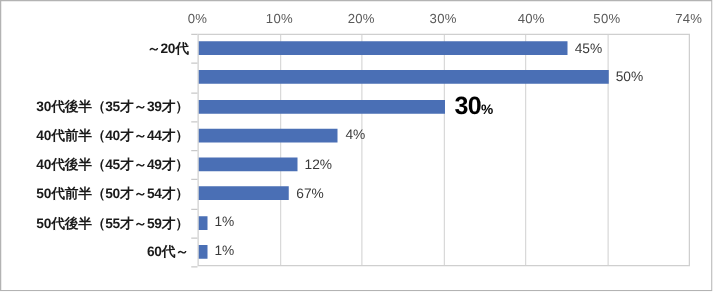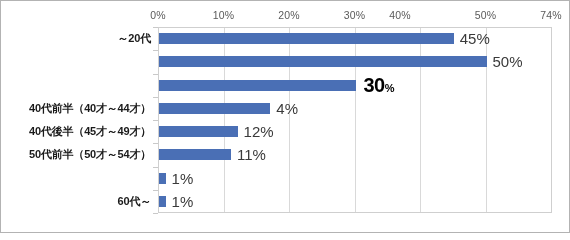--- a/index.html
+++ b/index.html
@@ -89,21 +89,21 @@
 
   .bar {
     position: absolute;
     left: 158px;
     height: 11px;
     background: #4a6fb5;
   }
 
   .bar-value {
     position: absolute;
-    font-size: 15px;
+    font-size: 11px;
     color: #3a3a3a;
     white-space: nowrap;
   }
   .bar-value.emphasis {
     font-size: 20px;
     font-weight: bold;
     color: #000000;
     letter-spacing: -0.5px;
   }
   .bar-value .pct-small {
@@ -130,21 +130,21 @@
 </head>
 <body>
 
 <div id="chart-figure">
 
   <div class="x-axis-labels">
       <div class="x-tick-label" style="left: 157px; color: rgb(90, 90, 90);">0%</div>
       <div class="x-tick-label" style="left: 222.5px; color: rgb(90, 90, 90);">10%</div>
       <div class="x-tick-label" style="left: 288px; color: rgb(90, 90, 90);">20%</div>
       <div class="x-tick-label" style="left: 353.5px; color: rgb(90, 90, 90);">30%</div>
-      <div class="x-tick-label" style="left: 399px; color: rgb(90, 90, 90);">40%</div>
+      <div class="x-tick-label" style="left: 424px; color: rgb(90, 90, 90);">40%</div>
       <div class="x-tick-label" style="left: 484.5px; color: rgb(90, 90, 90);">50%</div>
       <div class="x-tick-label" style="left: 550px; color: rgb(90, 90, 90);">74%</div>
     </div>
 
   <div class="plot-area" style="border-color: rgb(207, 207, 207);">
       <div class="gridline" style="left: 64.5px; background: rgb(217, 217, 217);"></div>
       <div class="gridline" style="left: 130px; background: rgb(217, 217, 217);"></div>
       <div class="gridline" style="left: 195.5px; background: rgb(217, 217, 217);"></div>
       <div class="gridline" style="left: 261px; background: rgb(217, 217, 217);"></div>
       <div class="gridline" style="left: 326.5px; background: rgb(217, 217, 217);"></div>
@@ -166,39 +166,41 @@
       <div class="row" style="top: 0px; height: 23.25px;">
         <div class="cat-label">～20代</div>
         <div class="bar" style="left: 158px; width: 294.75px; background: rgb(74, 111, 181);"></div>
         <div class="bar-value" style="left: 458.75px; color: rgb(58, 58, 58);">45%</div>
       </div>
       <div class="row" style="top: 23.25px; height: 23.25px;">
         <div class="bar" style="left: 158px; width: 327.5px; background: rgb(74, 111, 181);"></div>
         <div class="bar-value" style="left: 491.5px; color: rgb(58, 58, 58);">50%</div>
       </div>
       <div class="row" style="top: 46.5px; height: 23.25px;">
+        <div class="cat-label">30代後半（35才～39才）</div>
         <div class="bar" style="left: 158px; width: 196.5px; background: rgb(74, 111, 181);"></div>
         <div class="bar-value emphasis" style="left: 362.5px; color: rgb(0, 0, 0);"><span>30</span><span class="pct-small">%</span></div>
       </div>
       <div class="row" style="top: 69.75px; height: 23.25px;">
         <div class="cat-label">40代前半（40才～44才）</div>
         <div class="bar" style="left: 158px; width: 111.35px; background: rgb(74, 111, 181);"></div>
         <div class="bar-value" style="left: 275.35px; color: rgb(58, 58, 58);">4%</div>
       </div>
       <div class="row" style="top: 93px; height: 23.25px;">
         <div class="cat-label">40代後半（45才～49才）</div>
         <div class="bar" style="left: 158px; width: 78.6px; background: rgb(74, 111, 181);"></div>
         <div class="bar-value" style="left: 242.6px; color: rgb(58, 58, 58);">12%</div>
       </div>
       <div class="row" style="top: 116.25px; height: 23.25px;">
         <div class="cat-label">50代前半（50才～54才）</div>
         <div class="bar" style="left: 158px; width: 72.05px; background: rgb(74, 111, 181);"></div>
-        <div class="bar-value" style="left: 236.05px; color: rgb(58, 58, 58);">11%</div>
+        <div class="bar-value" style="left: 236.05px; color: rgb(58, 58, 58);">67%</div>
       </div>
       <div class="row" style="top: 139.5px; height: 23.25px;">
+        <div class="cat-label">50代後半（55才～59才）</div>
         <div class="bar" style="left: 158px; width: 6.55px; background: rgb(74, 111, 181);"></div>
         <div class="bar-value" style="left: 170.55px; color: rgb(58, 58, 58);">1%</div>
       </div>
       <div class="row" style="top: 162.75px; height: 23.25px;">
         <div class="cat-label">60代～</div>
         <div class="bar" style="left: 158px; width: 6.55px; background: rgb(74, 111, 181);"></div>
         <div class="bar-value" style="left: 170.55px; color: rgb(58, 58, 58);">1%</div>
       </div>
     </div>
 

